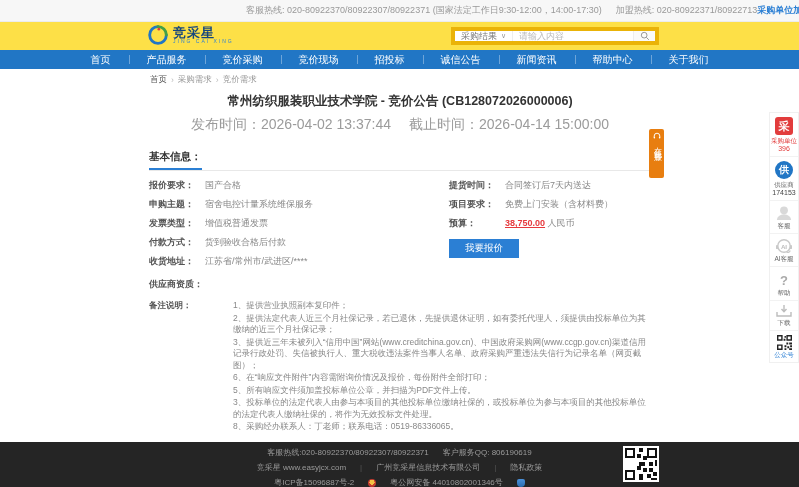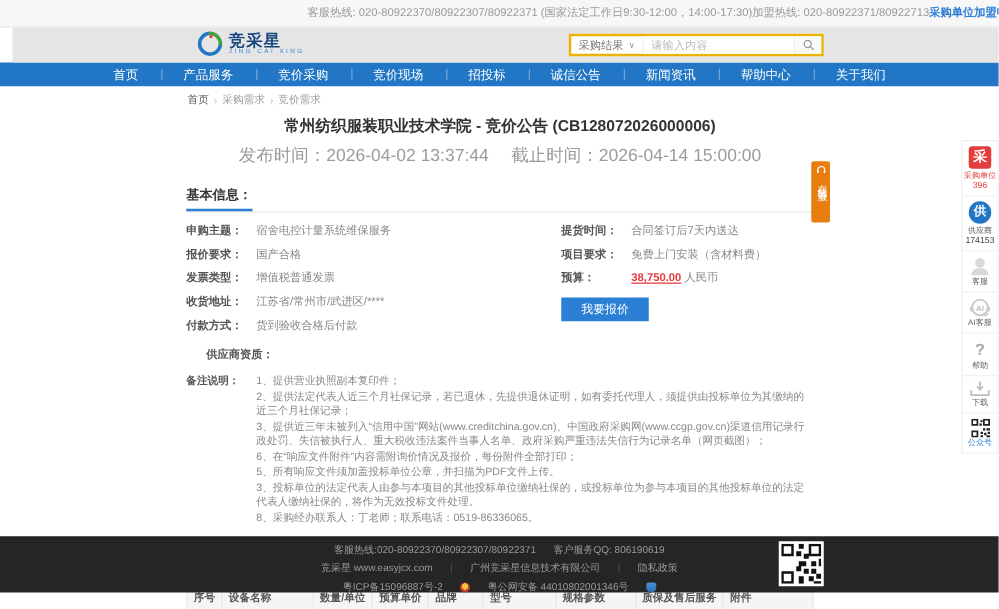--- a/index.html
+++ b/index.html
@@ -3,33 +3,33 @@
 <meta charset="utf-8">
 <style>
   * { margin:0; padding:0; box-sizing:border-box; }
   html,body { width:799px; height:487px; overflow:hidden; }
   body { font-family:"Liberation Sans","DejaVu Sans",sans-serif; background:#fff; color:#333; position:relative; }
 
   
   .topbar { height:22px; background:#f7f7f7; border-bottom:1px solid #ececec;
             display:flex; align-items:center; font-size:9px; color:#999;
             padding-left:246px; padding-right:112px; }
-  .topbar .hotlines { display:flex; white-space:nowrap; }
+  .topbar .hotlines { display:flex; gap:14px; white-space:nowrap; }
   .topbar .links { margin-left:auto; display:flex; align-items:center; gap:12px; white-space:nowrap; }
   .topbar .link-join { color:#2b7fd4; font-weight:bold; }
 
   
-  .header { height:28px; position:relative; background:#e5e5e5;margin-left:10px; }
+  .header { height:28px; position:relative; background:#fde047; }
   .logo { position:absolute; left:148px; top:3px; display:flex; align-items:center; gap:5px; }
   .logo-mark { width:20px; height:20px; }
   .logo-texts { line-height:1; }
   .logo-cn { font-size:13px; font-weight:bold; color:#16467e; letter-spacing:1px; }
   .logo-en { font-size:5px; color:#2b7fd4; letter-spacing:2px; }
   .searchbox { position:absolute; right:140px; top:5px; display:flex; align-items:stretch;
-               border:2px solid #eab308; height:18px; background:#fff; }
+               border:4px solid #eab308; height:18px; background:#fff; }
   .search-cat { display:flex; align-items:center; gap:4px; padding:0 6px; font-size:9px; color:#777;
                 border-right:1px solid #eee; cursor:pointer; }
   .search-cat::after { content:"∨"; font-size:7px; color:#999; }
   .searchbox input { border:0; outline:none; width:120px; font-size:9px; padding:0 6px;
                      font-family:"Liberation Sans",sans-serif; color:#333; }
   .searchbox input::placeholder { color:#bbb; }
   .search-btn { width:22px; background:#fafafa; border-left:1px solid #eee; display:flex;
                 align-items:center; justify-content:center; cursor:pointer; }
 
   
@@ -56,33 +56,33 @@
   .info-col-l { width:300px; }
   .info-col-r { flex:1; }
   .info-row { display:flex; margin-bottom:8px; line-height:11px; }
   .info-label { width:56px; color:#555; font-weight:bold; flex:none; }
   .info-value { color:#888; }
   .budget-amount { color:#e6393d; font-weight:bold; text-decoration:underline; }
   .quote-btn { display:inline-block; background:#2b7fd4; color:#fff; font-size:9.5px;
                padding:3px 16px; border:0; cursor:pointer; margin-top:2px;
                font-family:"Liberation Sans",sans-serif; }
 
-  .qual-row { display:flex; font-size:9px; margin-top:4px; line-height:11px;margin-left:16px; }
+  .qual-row { display:flex; font-size:9px; margin-top:4px; line-height:11px; }
   .notes-row { display:flex; font-size:8.5px; margin-top:10px; }
-  .notes-list { color:#888; line-height:11.5px; }
+  .notes-list { color:#888; line-height:11.5px;margin-left:28px; }
   .notes-list div { margin-bottom:1px; }
 
   
   .detail-table { width:100%; border-collapse:collapse; margin-top:10px; font-size:8.5px; }
   .detail-table th, .detail-table td { border:1px solid #e8e8e8; padding:5px 5px; text-align:left;
                    vertical-align:middle; }
   .detail-table th { background:#f5f5f5; color:#555; font-weight:bold; white-space:nowrap; }
 
   
-  .footer { position:absolute; left:0; bottom:13px; width:799px; height:45px; background:#252525;
+  .footer { position:absolute; left:0; bottom:0; width:799px; height:45px; background:#252525;
             color:#9a9a9a; font-size:8px; text-align:center; padding-top:5px; }
   .footer .f-line { margin-bottom:4px; display:flex; justify-content:center; gap:14px; align-items:center; }
   .footer a, .footer .f-link { color:#9a9a9a; text-decoration:none; cursor:pointer; }
   .footer .f-sep { color:#555; }
   .badge { display:inline-block; width:8px; height:8px; border-radius:50%; vertical-align:middle; }
   .badge-police { background:radial-gradient(circle at 50% 40%, #f5c243 40%, #c43b2f 42%); }
   .badge-shield { background:linear-gradient(#4a90d9,#2b6cb0); border-radius:2px 2px 4px 4px; }
   .footer-qr { position:absolute; right:140px; top:4px; width:36px; height:36px; background:#fff;
                padding:2px; }
 
@@ -175,38 +175,38 @@
     <span>截止时间：2026-04-14 15:00:00</span>
   </div>
 
   <div class="section-head">
     <span>基本信息：</span>
   </div>
 
   <div class="info-grid">
     <div class="info-col-l">
       <div class="info-row">
+        <span class="info-label">报价要求：</span>
+        <span class="info-value">国产合格</span>
+      </div>
+      <div class="info-row">
         <span class="info-label">申购主题：</span>
         <span class="info-value">宿舍电控计量系统维保服务</span>
       </div>
       <div class="info-row">
-        <span class="info-label">报价要求：</span>
-        <span class="info-value">国产合格</span>
-      </div>
-      <div class="info-row">
         <span class="info-label">发票类型：</span>
         <span class="info-value">增值税普通发票</span>
       </div>
       <div class="info-row">
+        <span class="info-label">付款方式：</span>
+        <span class="info-value">货到验收合格后付款</span>
+      </div>
+      <div class="info-row">
         <span class="info-label">收货地址：</span>
         <span class="info-value">江苏省/常州市/武进区/****</span>
-      </div>
-      <div class="info-row">
-        <span class="info-label">付款方式：</span>
-        <span class="info-value">货到验收合格后付款</span>
       </div>
     </div>
     <div class="info-col-r">
       <div class="info-row">
         <span class="info-label">提货时间：</span>
         <span class="info-value">合同签订后7天内送达</span>
       </div>
       <div class="info-row">
         <span class="info-label">项目要求：</span>
         <span class="info-value">免费上门安装（含材料费）</span>

